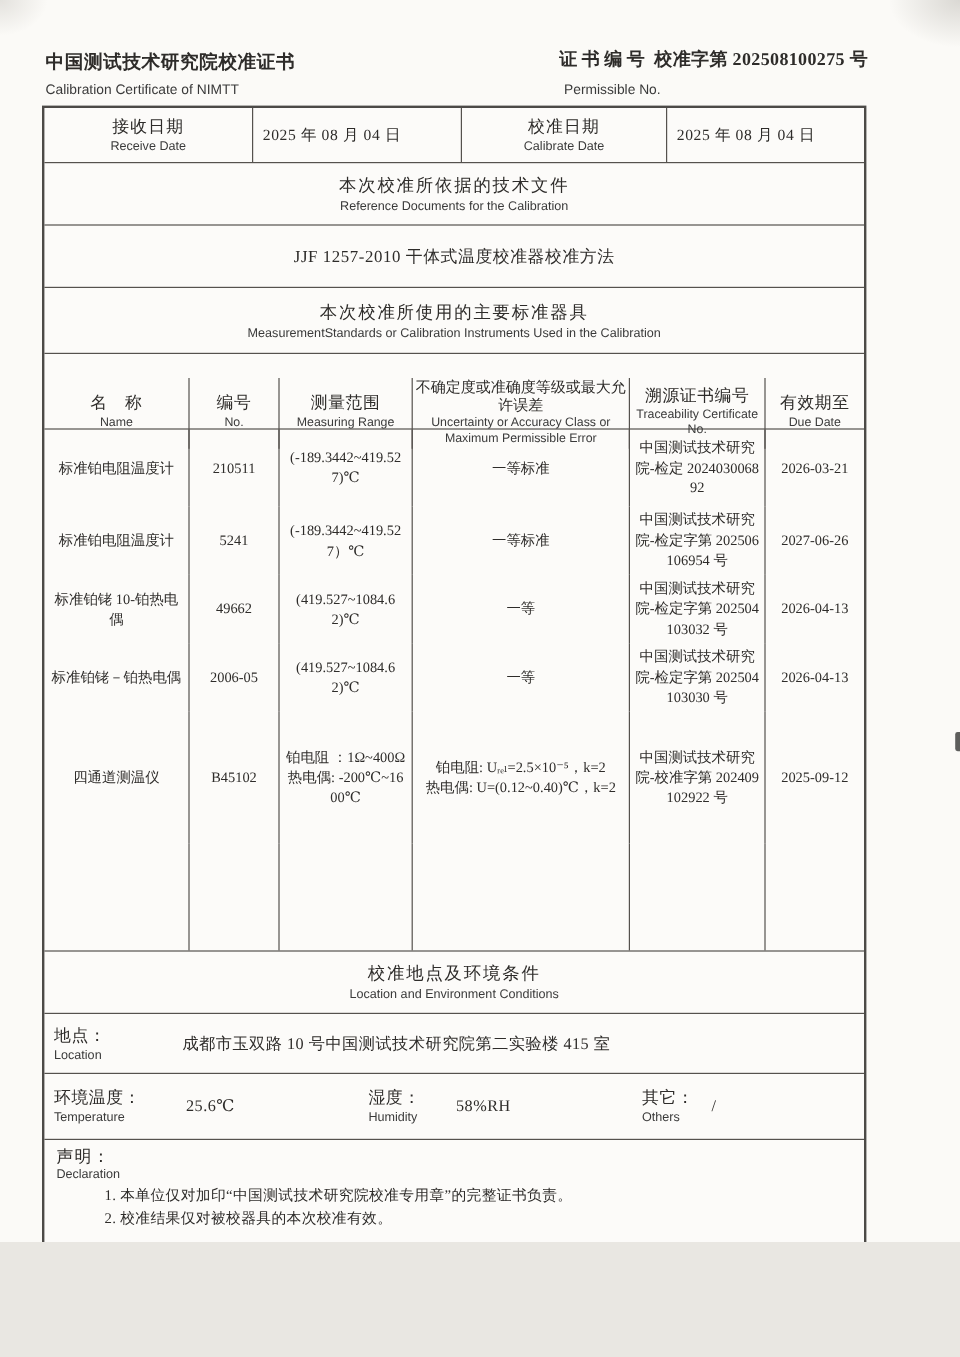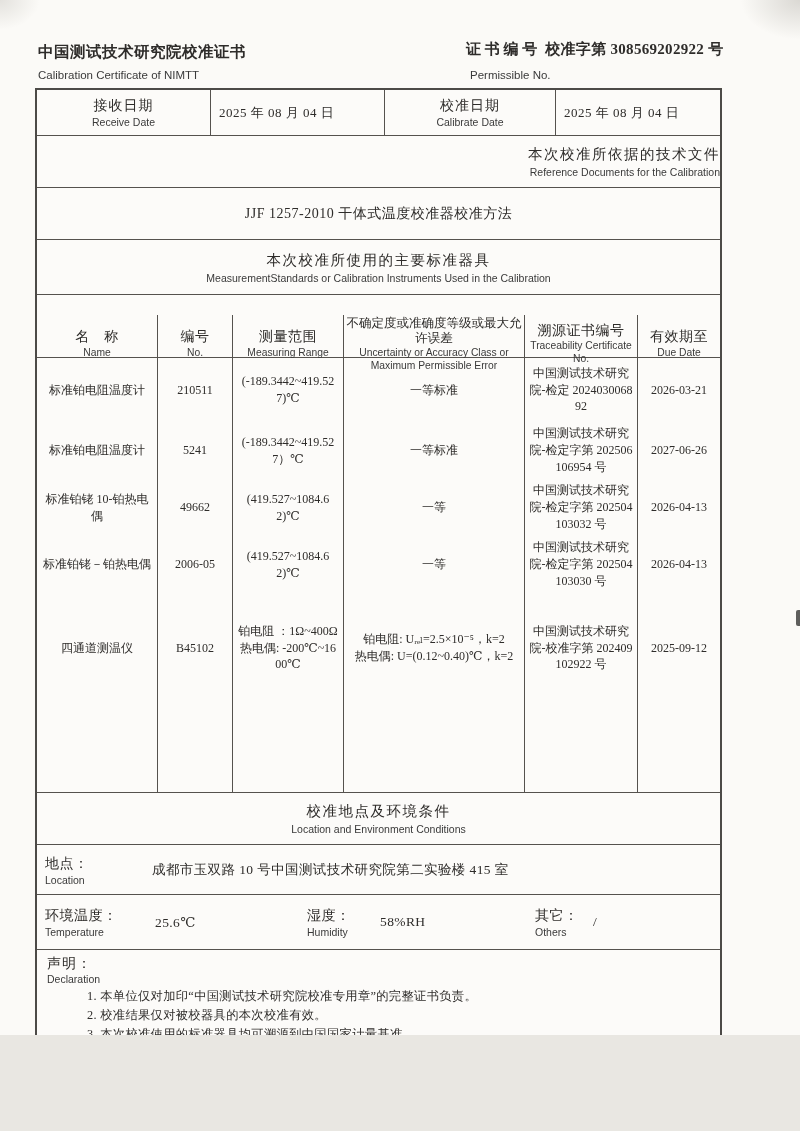--- a/index.html
+++ b/index.html
@@ -28,21 +28,21 @@
   .dates>div{box-sizing:border-box;display:flex;flex-direction:column;justify-content:center;}
   .dates>div+div{border-left:1.5px solid #55524e;}
   .lbl-cell{align-items:center;text-align:center;}
   .lbl-cn{font-size:14px;letter-spacing:1px;}
   .lbl-en{font-size:10.5px;color:#3a3a3a;margin-top:1px;}
   .date-val{padding-left:8px;font-size:13px;letter-spacing:.5px;}
   
   .sec-head{display:flex;flex-direction:column;align-items:center;justify-content:center;text-align:center;}
   .sec-head .cn{font-size:14.5px;letter-spacing:1.5px;}
   .sec-head .en{font-size:10.5px;color:#3a3a3a;margin-top:2px;}
-  .ref-head{height:52px;align-items:flex-end;}
+  .ref-head{height:52px;}
   .ref-doc{height:52px;display:flex;align-items:center;justify-content:center;font-size:14px;letter-spacing:.5px;}
   .std-head{height:55px;}
   
   .tbl-header{height:63px;display:grid;grid-template-columns:120px 75px 111px 181px 113px 1fr;}
   .tbl-header>div{box-sizing:border-box;display:flex;flex-direction:column;align-items:center;justify-content:center;text-align:center;padding:1px 2px;margin-top:20px;}
   .tbl-header>div+div{border-left:1.5px solid #55524e;}
   .tbl-header .cn{font-size:14px;letter-spacing:.5px;line-height:1.2;}
   .tbl-header .cn.small{font-size:12.5px;letter-spacing:0;}
   .tbl-header .en{font-size:10.3px;color:#3a3a3a;margin-top:1px;line-height:1.25;}
   .tbl-body{height:435px;display:grid;grid-template-columns:120px 75px 111px 181px 113px 1fr;grid-template-rows:64px 57px 57px 57px 110px 1fr;}
@@ -79,21 +79,21 @@
 <div class="page">
 
   <div class="abs art-tl"></div>
   <div class="abs art-tr"></div>
   <div class="abs art-edge"></div>
   <div class="abs art-blsmudge"></div>
 
   <div class="abs doc-title-cn">中国测试技术研究院校准证书</div>
   <div class="abs doc-title-en sans">Calibration Certificate of NIMTT</div>
   <div class="abs cert-no-line">
-    <span>证 书 编 号</span><span class="val">校准字第 308569202922 号</span>
+    <span>证 书 编 号</span><span class="val">校准字第 202508100275 号</span>
   </div>
   <div class="abs cert-no-en sans">Permissible No.</div>
 
   <div class="sheet">
 
     <div class="sec dates">
       <div class="lbl-cell">
         <span class="lbl-cn">接收日期</span>
         <span class="lbl-en sans">Receive Date</span>
       </div>
@@ -220,21 +220,20 @@
       </div>
       <div class="inline-val" style="left:556px;">/</div>
     </div>
 
     <div class="sec decl">
       <div class="cn">声明：</div>
       <div class="en sans">Declaration</div>
       <div class="decl-items">
         <div>1. 本单位仅对加印“中国测试技术研究院校准专用章”的完整证书负责。</div>
         <div>2. 校准结果仅对被校器具的本次校准有效。</div>
-        <div>3. 本次校准使用的标准器具均可溯源到中国国家计量基准。</div>
       </div>
     </div>
 
   </div>
 
   <div class="abs foot-left-cn">证书续页（v202101）</div>
   <div class="abs foot-left-en sans">Continued Page</div>
   <div class="abs foot-right-cn">第 2 页 共 3 页</div>
   <div class="abs foot-right-en sans">Page of</div>
 

